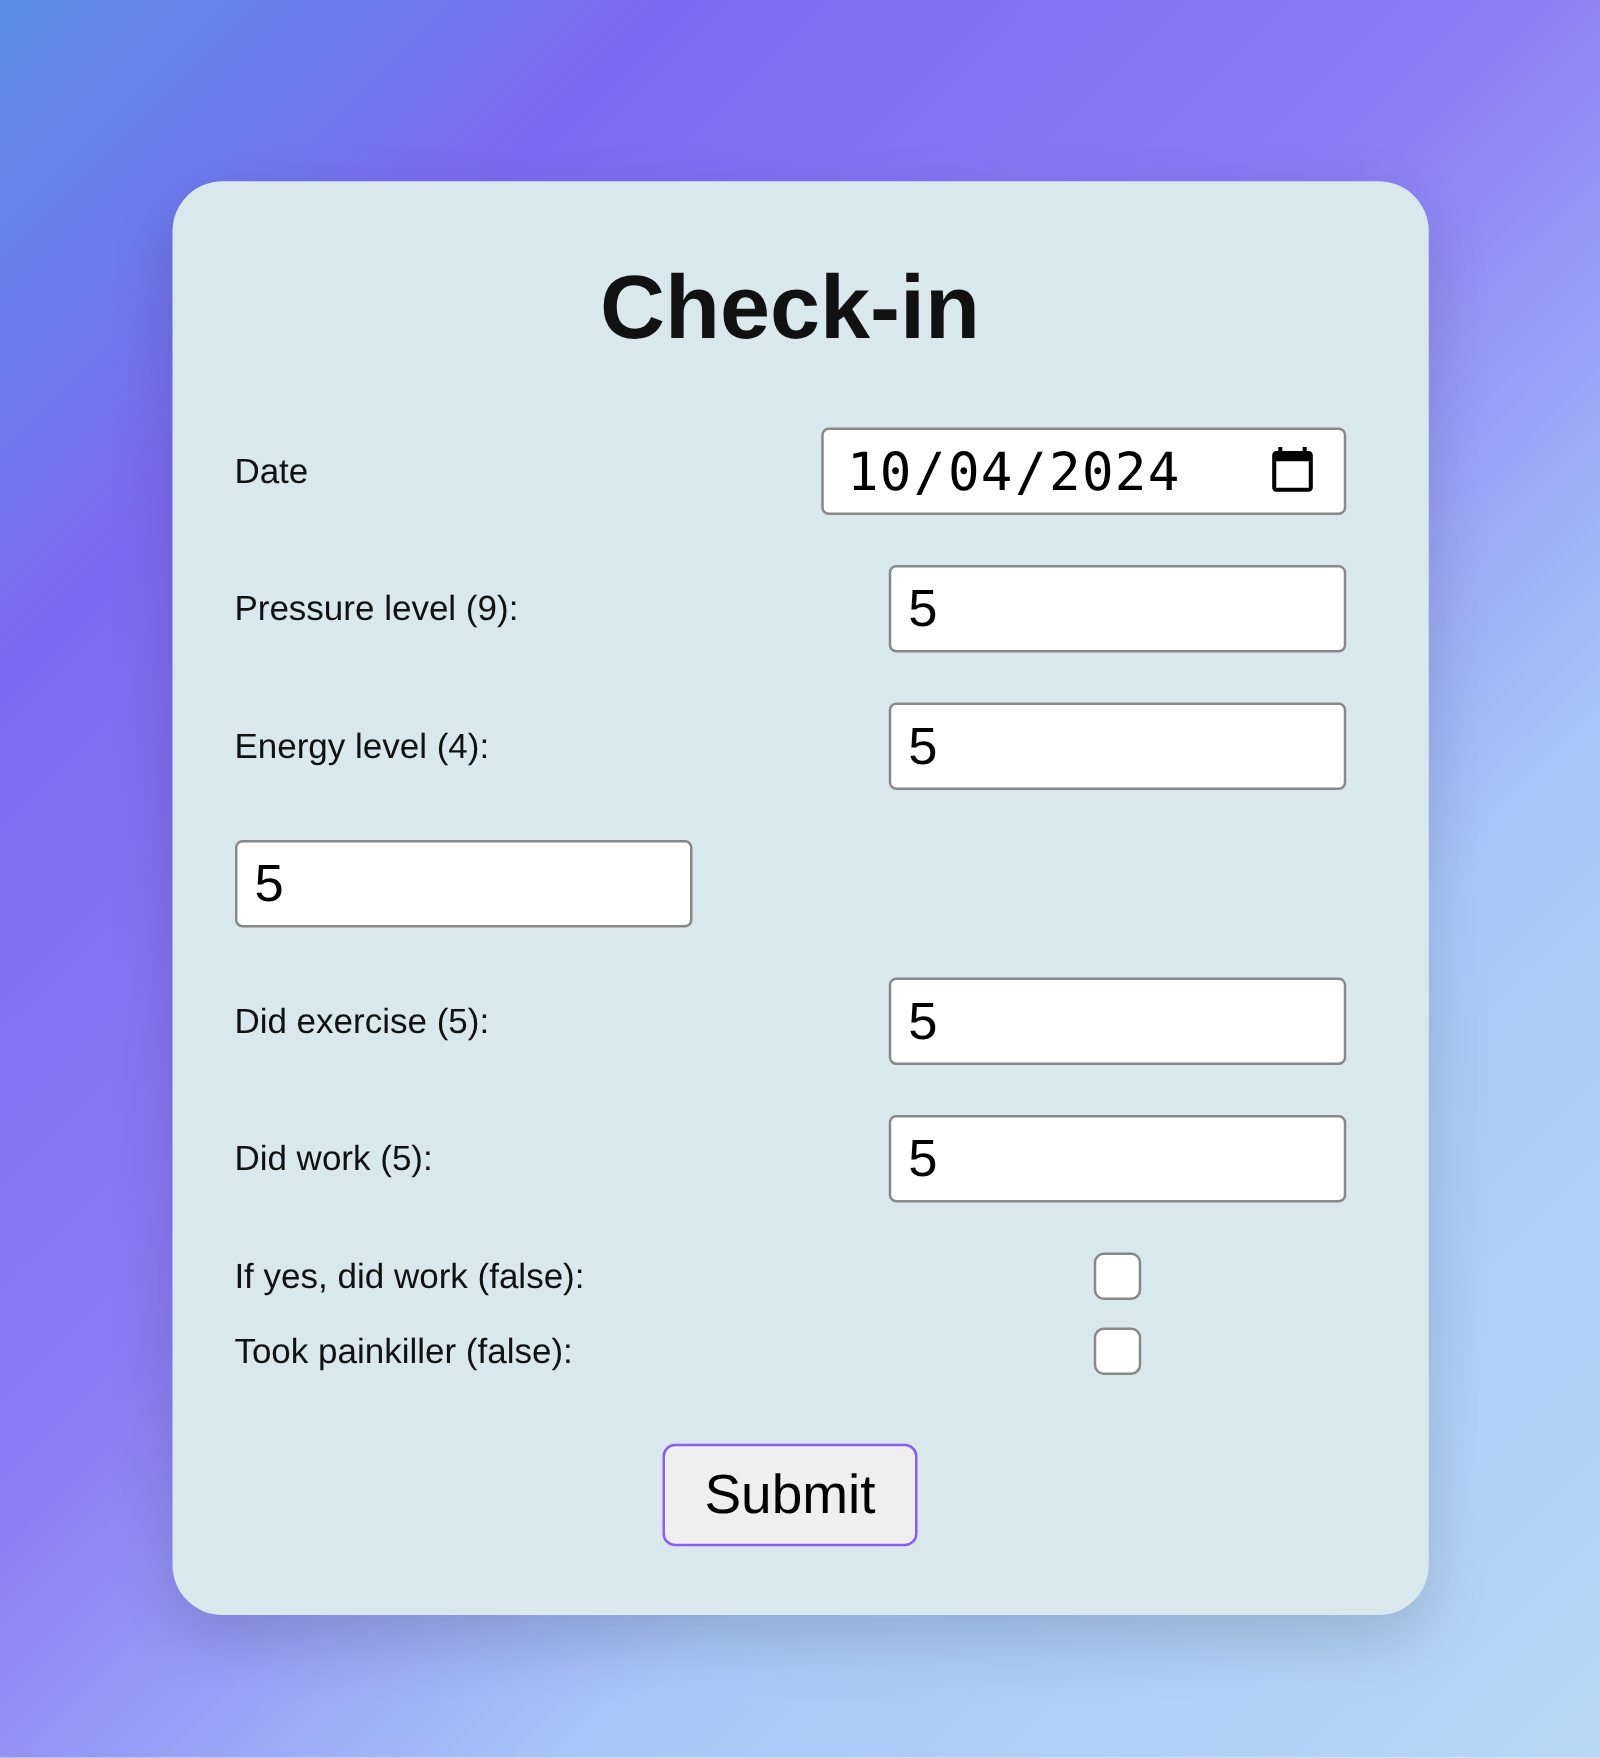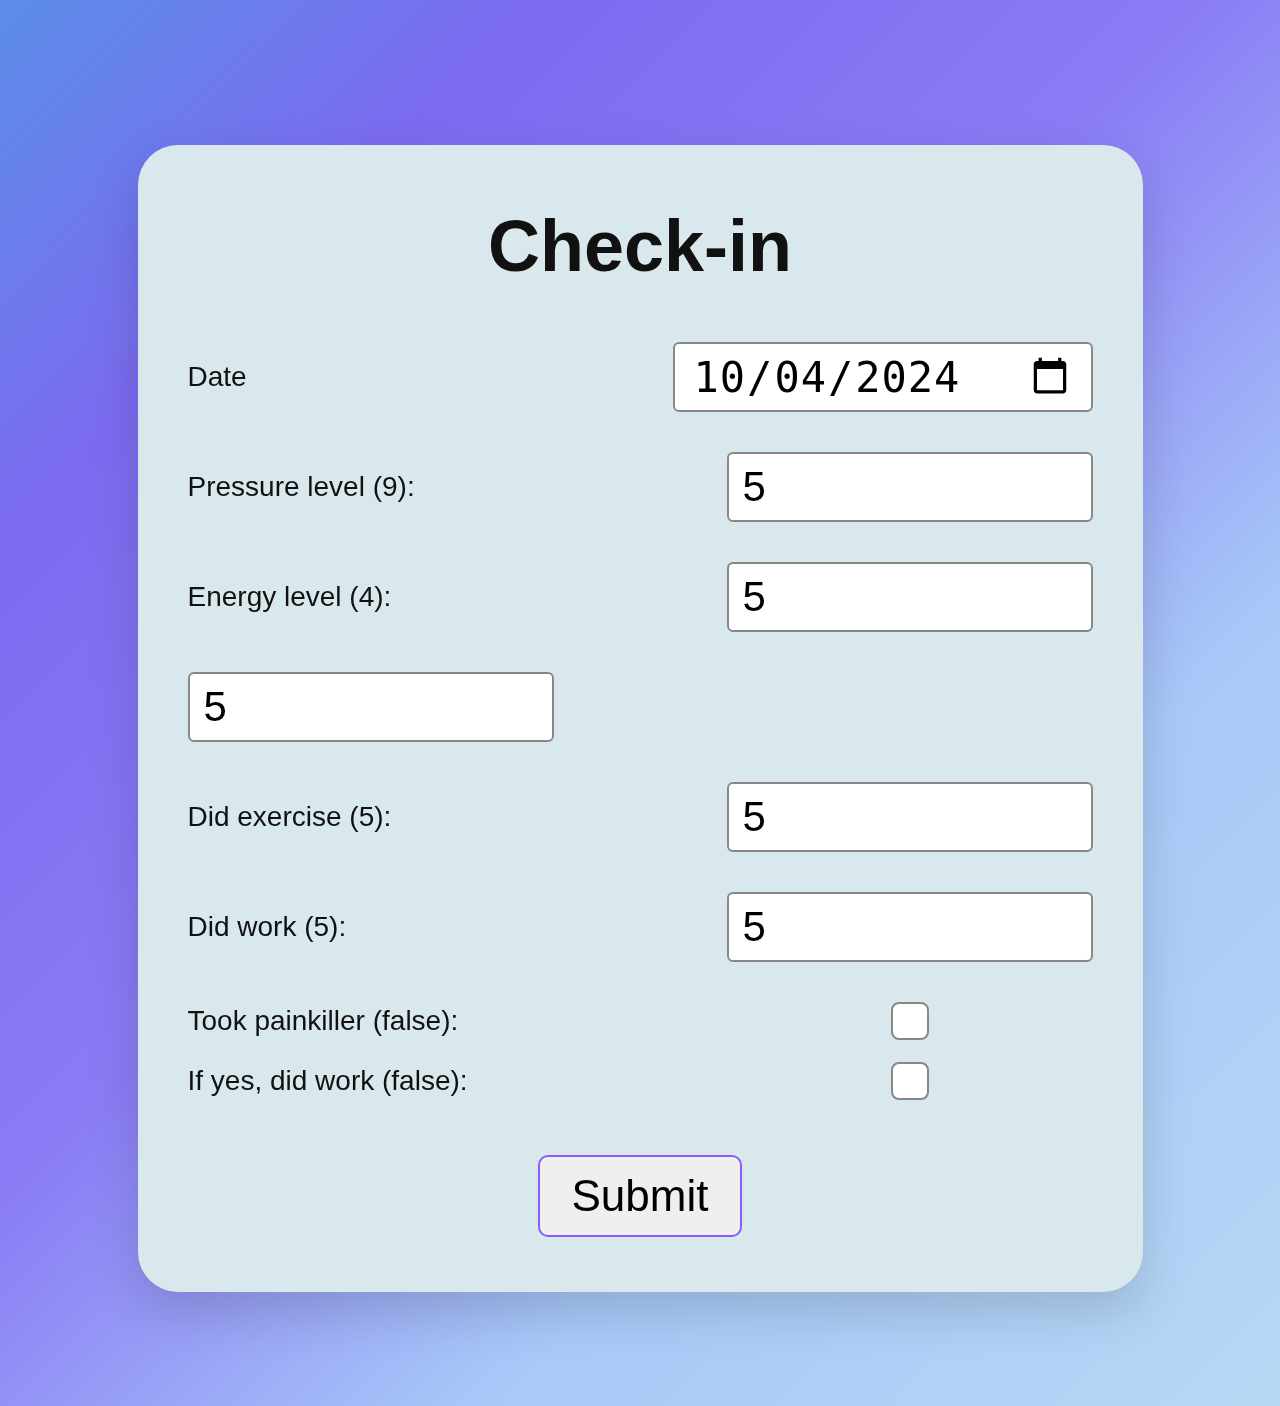--- a/index.html
+++ b/index.html
@@ -15,21 +15,21 @@
       font-family: -apple-system, BlinkMacSystemFont, "Segoe UI", Helvetica, Arial, sans-serif;
       display: flex;
       justify-content: center;
       align-items: flex-start;
       padding-top: 145px;
     }
 
     .card {
       background: #d8e8ec;
       border-radius: 40px;
-      padding: 60px 50px 55px 50px;
+      padding: 60px 66px 55px 50px;
       width: 1005px;
       box-shadow: 0 20px 50px rgba(0,0,0,0.15);
     }
 
     .card-title {
       font-size: 72px;
       font-weight: 800;
       text-align: center;
       color: #111;
       margin-bottom: 55px;
@@ -139,28 +139,28 @@
     <label class="row-label">Did exercise (5):</label>
     <input type="number" class="number-input" value="5" style="">
   </div>
 
   <div class="form-row">
     <label class="row-label">Did work (5):</label>
     <input type="number" class="number-input" value="5" style="">
   </div>
 
   <div class="form-row tight">
-    <label class="row-label">Took painkiller (false):</label>
+    <label class="row-label">If yes, did work (false):</label>
     <div class="checkbox-wrap">
       <input type="checkbox" class="checkbox-input" style="">
     </div>
   </div>
 
   <div class="form-row tight">
-    <label class="row-label">If yes, did work (false):</label>
+    <label class="row-label">Took painkiller (false):</label>
     <div class="checkbox-wrap">
       <input type="checkbox" class="checkbox-input" style="">
     </div>
   </div>
 
   <div class="submit-row">
     <button class="submit-btn">Submit</button>
   </div>
 </div>
 

